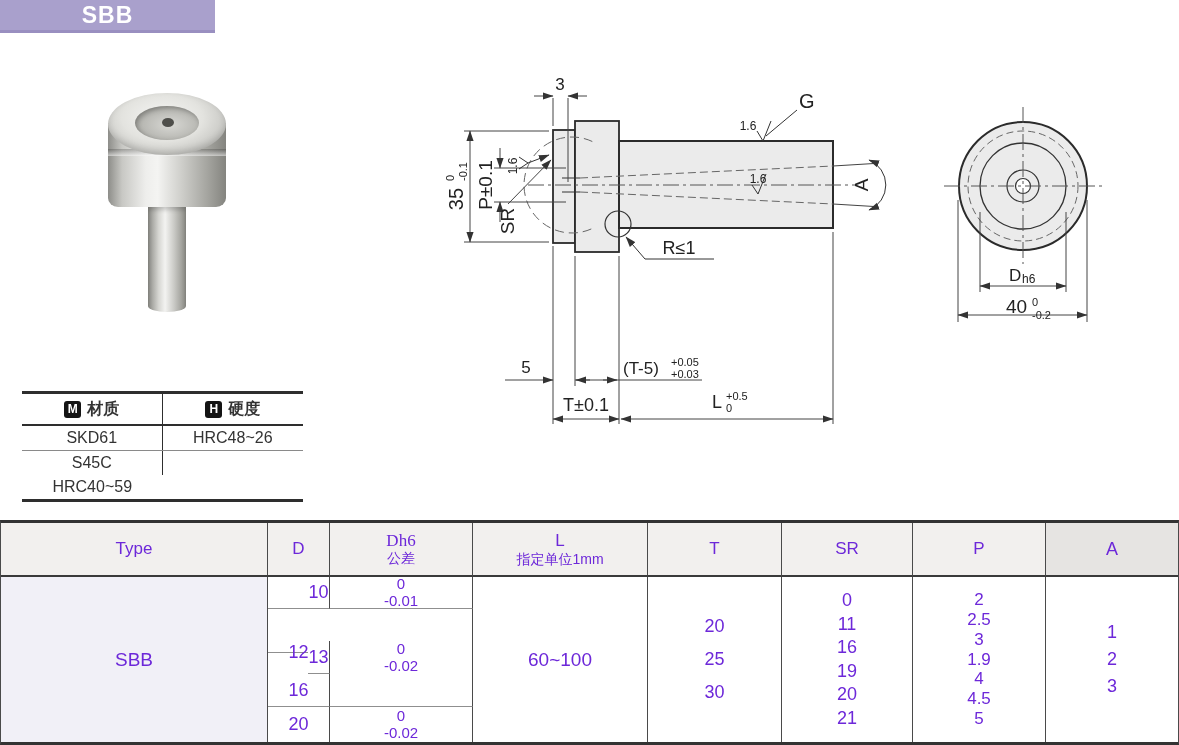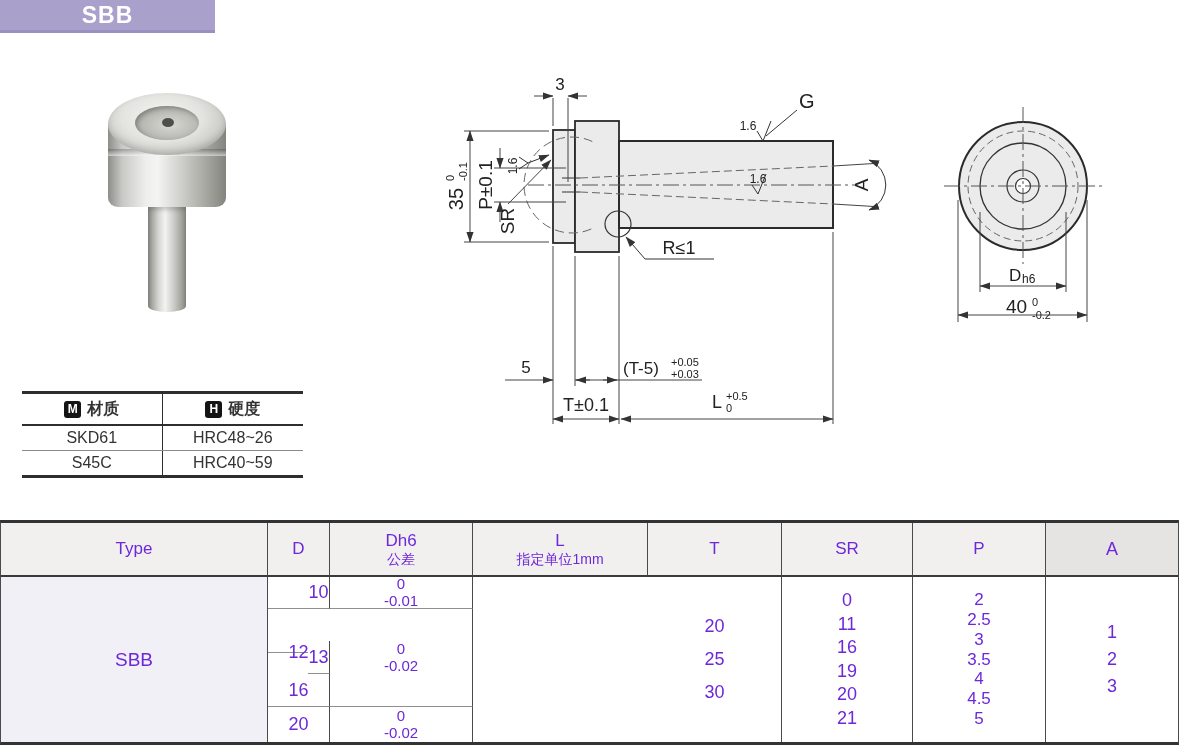--- a/index.html
+++ b/index.html
@@ -56,21 +56,21 @@
   }
   .mat-row{display:flex;}
   .mat-cell{
     width:50%;box-sizing:border-box;display:flex;align-items:center;justify-content:center;
     height:24px;
   }
   .mat-cell.first{border-right:1px solid #2e2e2e;}
   .mat-head .mat-cell{height:30px;font-weight:bold;gap:6px;}
   .mat-head{border-bottom:2px solid #2e2e2e;}
   .mat-row.data{border-bottom:1px solid #8a8a8a;text-align:right;}
-  .mat-row.data:last-child{border-bottom:none;}
+  .mat-row.data:last-child{border-bottom:none;flex-direction:column;}
   .badge{
     display:inline-flex;align-items:center;justify-content:center;
     width:17px;height:17px;border-radius:3px;background:#141414;color:#fff;
     font-size:12px;font-weight:bold;
   }
   
   .spec-table{
     position:absolute;left:0;top:520px;width:1179px;height:225px;box-sizing:border-box;
     border-top:3px solid #333;border-bottom:3px solid #333;
     border-left:1px solid #4a4a4a;border-right:1px solid #4a4a4a;
@@ -273,21 +273,21 @@
   <div class="mat-row data">
     <div class="mat-cell first">S45C</div>
     <div class="mat-cell">HRC40~59</div>
   </div>
 </div>
 
 <div class="spec-table">
 
   <div class="cell hdr" style="grid-column:1;grid-row:1;">Type</div>
   <div class="cell hdr" style="grid-column:2;grid-row:1;">D</div>
-  <div class="cell hdr" style="grid-column:3;grid-row:1;">
+  <div class="cell hdr" style="grid-column:3;grid-row:1;font-family:Liberation Serif, serif;">
     <div>Dh6</div>
     <div class="sub-line">公差</div>
   </div>
   <div class="cell hdr" style="grid-column:4;grid-row:1;">
     <div>L</div>
     <div class="sub-line">指定单位1mm</div>
   </div>
   <div class="cell hdr" style="grid-column:5;grid-row:1;">T</div>
   <div class="cell hdr" style="grid-column:6;grid-row:1;">SR</div>
   <div class="cell hdr" style="grid-column:7;grid-row:1;">P</div>
@@ -307,41 +307,42 @@
   </div>
   <div class="cell rowline" style="grid-column:3;grid-row:3 / span 3;">
     <div class="tol">0</div>
     <div class="tol">-0.02</div>
   </div>
   <div class="cell" style="grid-column:3;grid-row:6;">
     <div class="tol">0</div>
     <div class="tol">-0.02</div>
   </div>
 
+  <div class="cell" style="grid-column:4;grid-row:2 / span 5;font-size:19px;">60~100</div>
 
   <div class="cell list lh33" style="grid-column:5;grid-row:2 / span 5;">
     <div>20</div>
     <div>25</div>
     <div>30</div>
   </div>
 
   <div class="cell list lh24" style="grid-column:6;grid-row:2 / span 5;">
     <div>0</div>
     <div>11</div>
     <div>16</div>
     <div>19</div>
     <div>20</div>
     <div>21</div>
   </div>
 
   <div class="cell list lh20" style="grid-column:7;grid-row:2 / span 5;">
     <div>2</div>
     <div>2.5</div>
     <div>3</div>
-    <div>3.5</div>
+    <div>1.9</div>
     <div>4</div>
     <div>4.5</div>
     <div>5</div>
   </div>
 
   <div class="cell list lh27 last" style="grid-column:8;grid-row:2 / span 5;">
     <div>1</div>
     <div>2</div>
     <div>3</div>
   </div>

